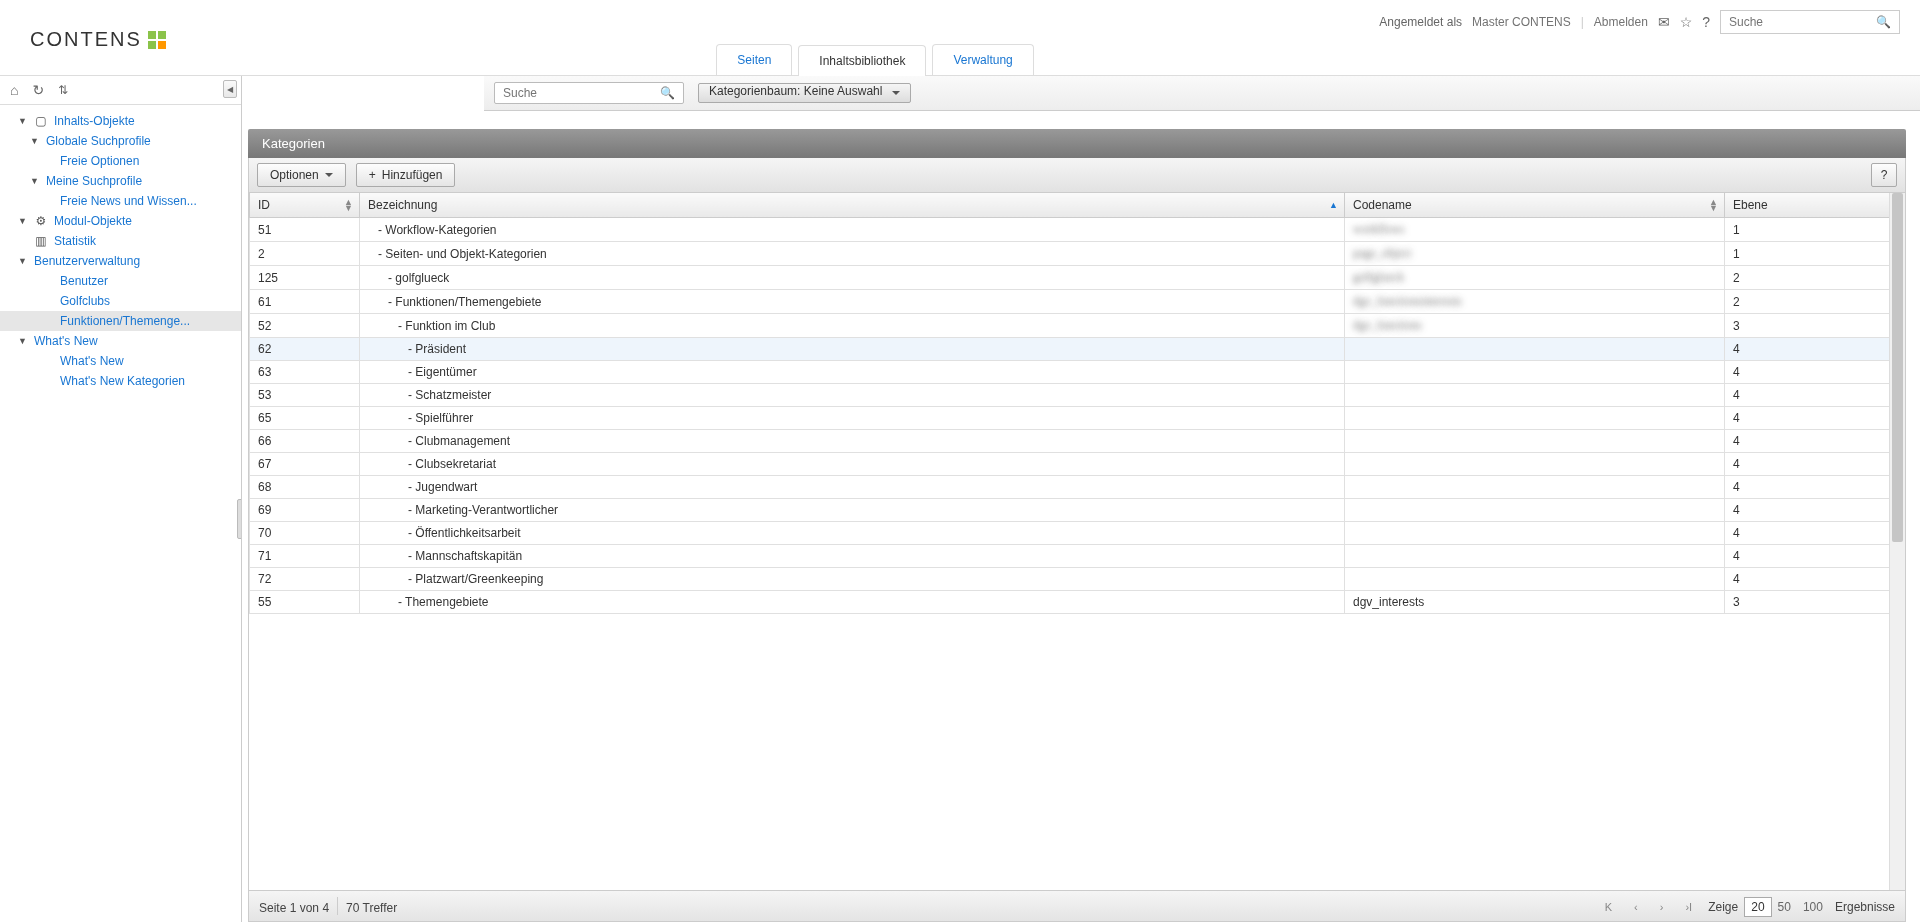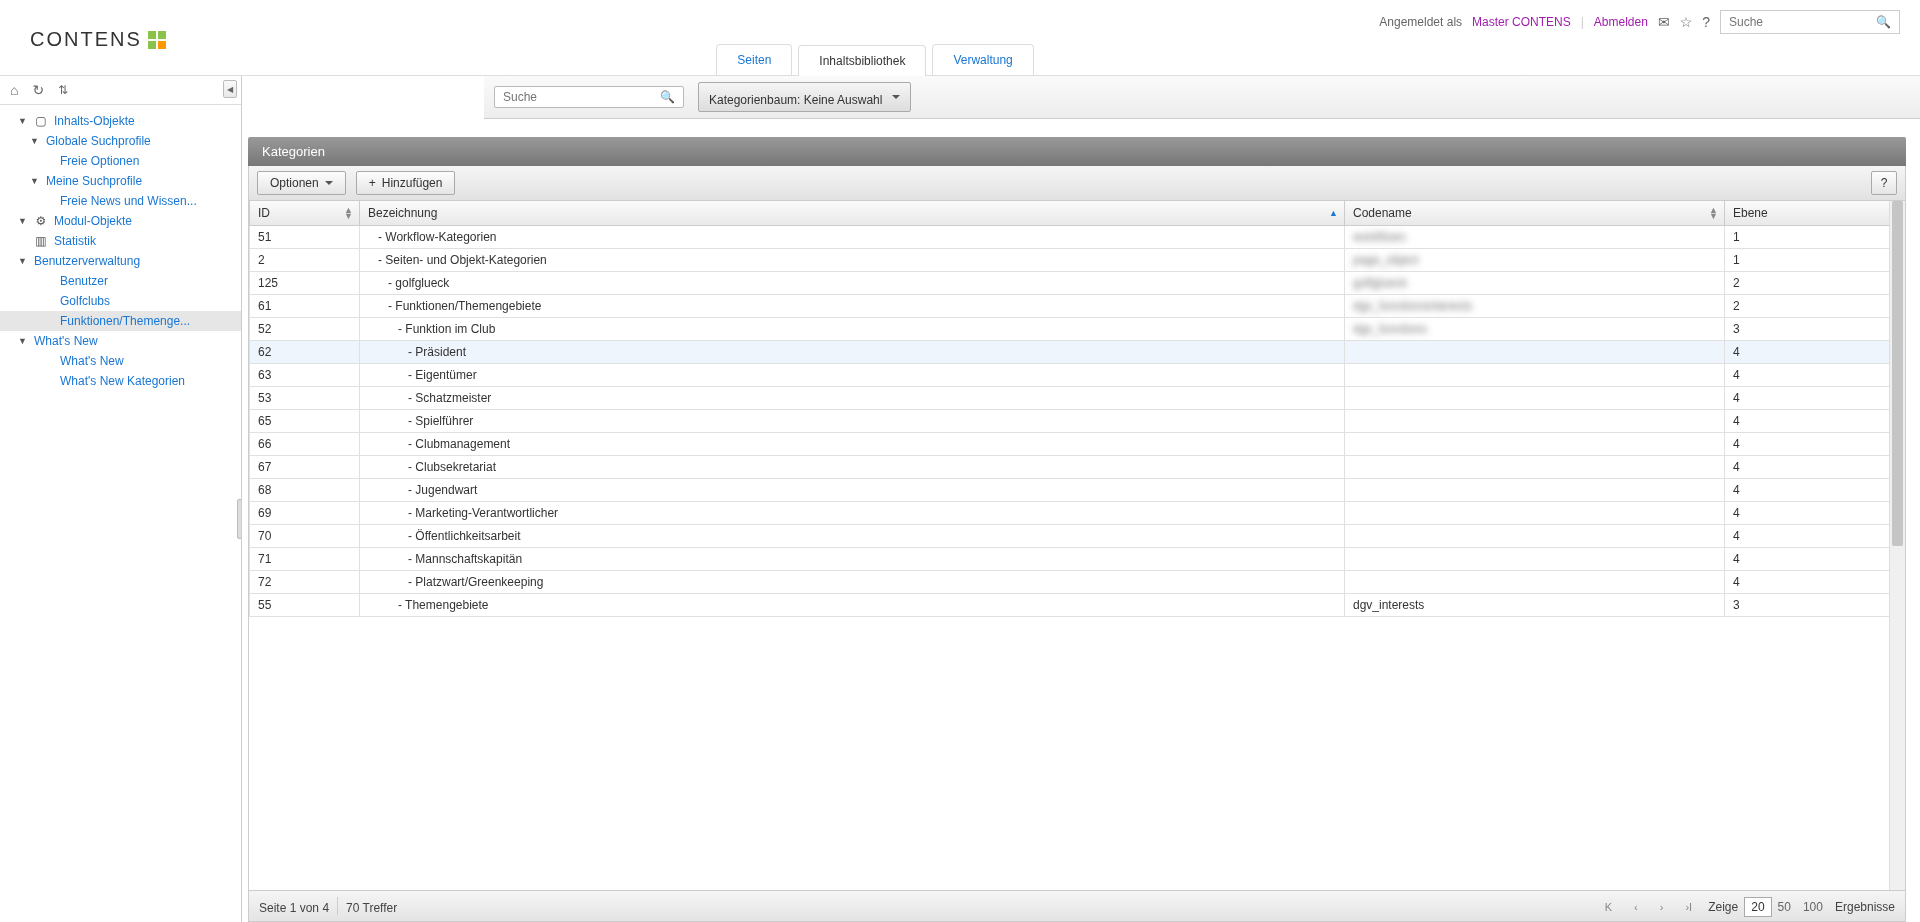--- a/index.html
+++ b/index.html
@@ -1,17 +1,17 @@
 <!DOCTYPE html>
 <html><head>
 <meta charset="utf-8">
 <style>
 * { box-sizing: border-box; margin: 0; padding: 0; }
 body { font-family: "Segoe UI", Arial, sans-serif; font-size: 12px; color: #333; background: #fff; overflow: hidden; }
-a { color: #a21caf; text-decoration: none; }
+a { color: #737373; text-decoration: none; }
 
 
 .header { display: flex; align-items: flex-start; justify-content: space-between; padding: 10px 20px 0 30px; border-bottom: 1px solid #ddd; height: 76px; }
 .logo { display: flex; align-items: center; gap: 6px; margin-top: 18px; }
 .logo-text { font-size: 20px; letter-spacing: 2px; color: #333; font-weight: 400; }
 .logo-boxes { display: grid; grid-template-columns: 8px 8px; grid-template-rows: 8px 8px; gap: 2px; }
 .logo-boxes span:nth-child(1) { background: #8bc34a; }
 .logo-boxes span:nth-child(2) { background: #8bc34a; }
 .logo-boxes span:nth-child(3) { background: #8bc34a; }
 .logo-boxes span:nth-child(4) { background: #ff9800; }
@@ -23,21 +23,21 @@
 
 
 .tabs { display: flex; gap: 6px; margin-left: 205px; margin-top: 30px; align-self: flex-end; }
 .tab { padding: 8px 20px; border: 1px solid #ddd; border-bottom: none; border-radius: 4px 4px 0 0; background: #fff; cursor: pointer; color: #1976d2; }
 .tab.active { color: #333; position: relative; top: 1px; background: #fff; }
 
 
 .toolbar { background: linear-gradient(#fafafa, #ededed); border-bottom: 1px solid #ccc; padding: 6px 10px; margin-left: 242px; display: flex; gap: 14px; align-items: center; }
 .toolbar-search { border: 1px solid #bbb; background: #fff; padding: 3px 8px; width: 190px; display: flex; align-items: center; justify-content: space-between; border-radius: 2px; }
 .toolbar-search input { border: none; outline: none; width: 150px; font-size: 12px; }
-.dropdown-btn { border: 1px solid #aaa; background: linear-gradient(#f5f5f5,#ddd); padding: 10px 28px 4px 10px; border-radius: 2px; cursor: pointer; position: relative; }
+.dropdown-btn { border: 1px solid #aaa; background: linear-gradient(#f5f5f5,#ddd); padding: 0 28px 4px 10px; border-radius: 2px; cursor: pointer; position: relative; }
 .dropdown-btn::after { content: ""; position: absolute; right: 10px; top: 50%; margin-top: -2px; border: 4px solid transparent; border-top-color: #555; }
 
 
 .main { display: flex; height: calc(100vh - 76px); }
 .sidebar { width: 242px; border-right: 1px solid #ccc; background: #fff; overflow-y: auto; position: relative; }
 .sidebar-tools { display: flex; align-items: center; gap: 14px; padding: 6px 10px; border-bottom: 1px solid #ddd; color: #555; position: relative; }
 .sidebar-toggle { position: absolute; right: 4px; top: 4px; width: 14px; height: 18px; border: 1px solid #bbb; background: linear-gradient(#fafafa,#e8e8e8); border-radius: 2px; display: flex; align-items: center; justify-content: center; cursor: pointer; font-size: 8px; color: #666; }
 .tree { padding: 6px 0; }
 .tree-item { padding: 3px 8px 3px 18px; display: flex; align-items: center; gap: 6px; cursor: pointer; color: #1976d2; white-space: nowrap; overflow: hidden; text-overflow: ellipsis; }
 .tree-item.level-1 { padding-left: 30px; }
@@ -57,21 +57,21 @@
 .help-btn { margin-left: auto; width: 26px; justify-content: center; }
 
 
 .table-wrap { flex: 1; overflow: auto; border-left: 1px solid #ccc; border-right: 1px solid #ccc; position: relative; }
 table.grid { width: 100%; border-collapse: collapse; table-layout: fixed; }
 table.grid th { background: linear-gradient(#fafafa,#e9e9e9); border: 1px solid #ccc; border-top: none; padding: 5px 8px; text-align: left; font-weight: normal; position: relative; }
 table.grid th .sort { position: absolute; right: 6px; top: 50%; transform: translateY(-50%); font-size: 9px; color: #888; display: flex; flex-direction: column; line-height: 6px; }
 table.grid th .sort-up { color: #1976d2; }
 table.grid td { border: 1px solid #e0e0e0; border-top: none; padding: 4px 8px; white-space: nowrap; overflow: hidden; text-overflow: ellipsis; }
 table.grid tr.hover td { background: #eef5fc; }
-.blur { color: transparent; text-shadow: 0 0 6px rgba(80,80,80,0.8); user-select: none; }
+.blur { color: transparent; text-shadow: 0 0 6px rgba(80,80,80,0.8); user-select: none; font-family: Liberation Serif, serif; }
 
 
 .panel-footer { background: linear-gradient(#f5f5f5,#e4e4e4); border: 1px solid #ccc; border-top: 1px solid #ccc; padding: 6px 10px; display: flex; align-items: flex-end; gap: 8px; font-size: 12px; color: #444; }
 .panel-footer .divider { width: 1px; height: 18px; background: #ccc; }
 .pager { margin-left: auto; display: flex; align-items: center; gap: 10px; }
 .pager .pbtn { color: #888; cursor: pointer; padding: 2px 6px; font-size: 11px; }
 .page-size { display: flex; align-items: center; gap: 6px; }
 .page-size span.opt { padding: 2px 6px; cursor: pointer; color: #666; }
 .page-size span.opt.active { border: 1px solid #aaa; background: #fff; color: #333; }
 

